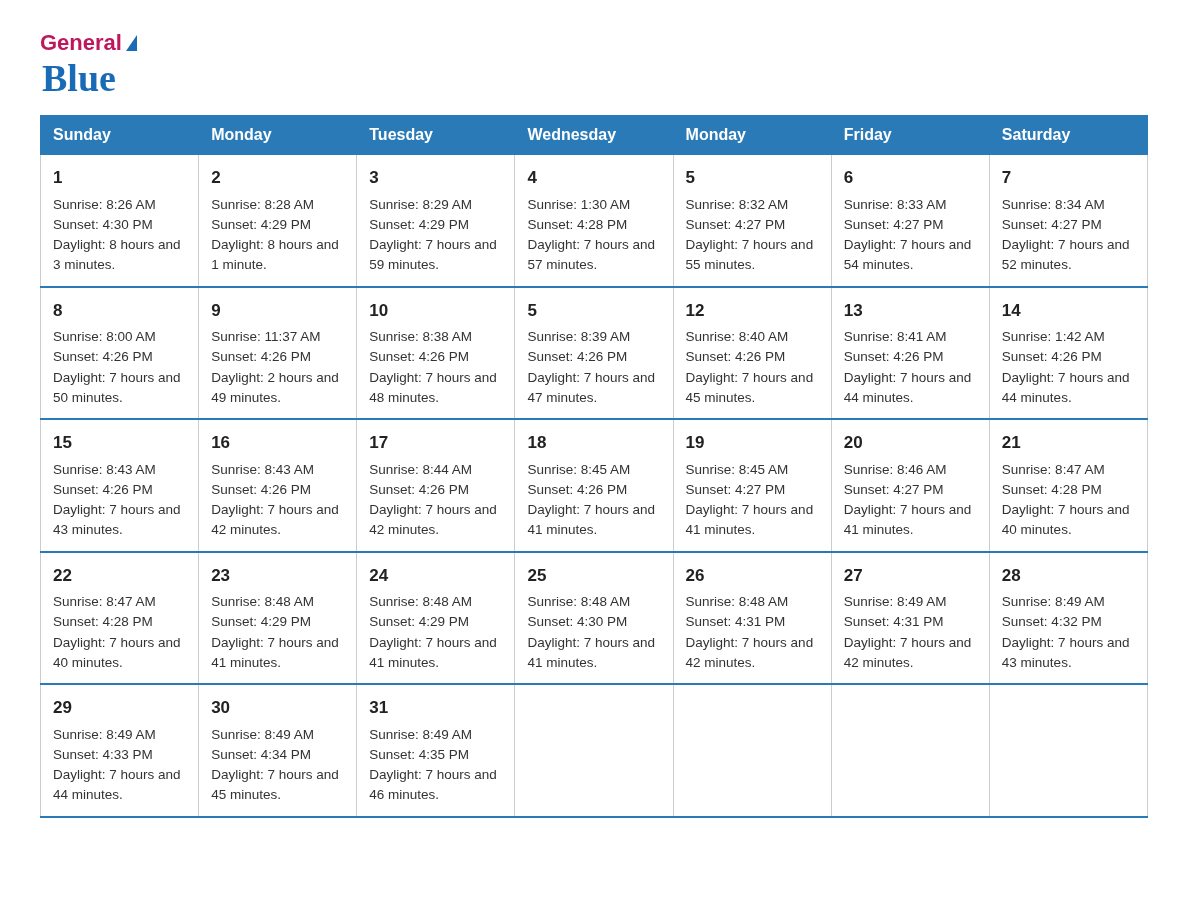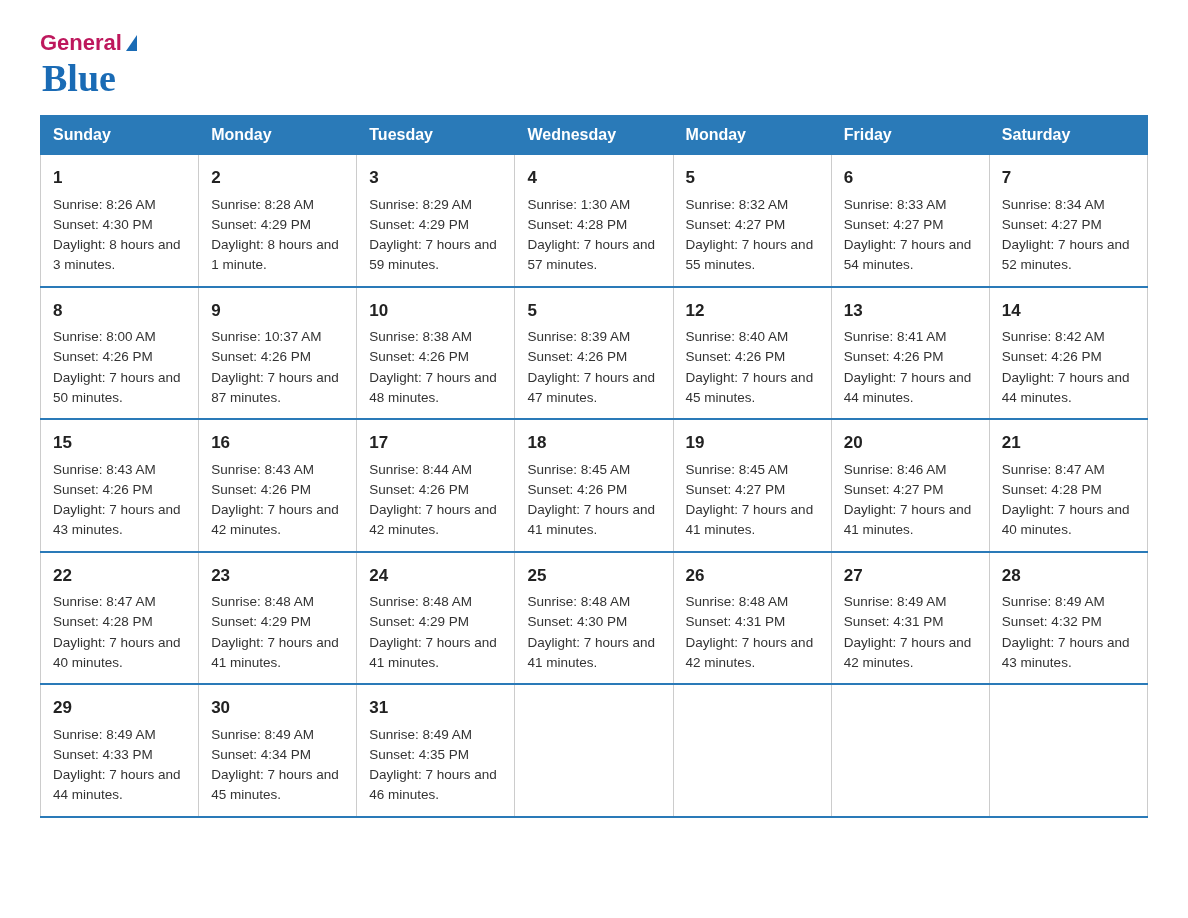--- a/index.html
+++ b/index.html
@@ -160,23 +160,23 @@
         </tr>
         <tr>
           <td>
           <span class="day-number">8</span>
           <span class="day-info">Sunrise: 8:00 AM</span><br>
           <span class="day-info">Sunset: 4:26 PM</span><br>
           <span class="day-info">Daylight: 7 hours and 50 minutes.</span>
         </td>
           <td>
           <span class="day-number">9</span>
-          <span class="day-info">Sunrise: 10:37 AM</span><br>
-          <span class="day-info">Sunset: 4:26 PM</span><br>
-          <span class="day-info">Daylight: 7 hours and 87 minutes.</span>
+          <span class="day-info">Sunrise: 11:37 AM</span><br>
+          <span class="day-info">Sunset: 4:26 PM</span><br>
+          <span class="day-info">Daylight: 2 hours and 49 minutes.</span>
         </td>
           <td>
           <span class="day-number">10</span>
           <span class="day-info">Sunrise: 8:38 AM</span><br>
           <span class="day-info">Sunset: 4:26 PM</span><br>
           <span class="day-info">Daylight: 7 hours and 48 minutes.</span>
         </td>
           <td>
           <span class="day-number">5</span>
           <span class="day-info">Sunrise: 8:39 AM</span><br>
@@ -190,21 +190,21 @@
           <span class="day-info">Daylight: 7 hours and 45 minutes.</span>
         </td>
           <td>
           <span class="day-number">13</span>
           <span class="day-info">Sunrise: 8:41 AM</span><br>
           <span class="day-info">Sunset: 4:26 PM</span><br>
           <span class="day-info">Daylight: 7 hours and 44 minutes.</span>
         </td>
           <td>
           <span class="day-number">14</span>
-          <span class="day-info">Sunrise: 8:42 AM</span><br>
+          <span class="day-info">Sunrise: 1:42 AM</span><br>
           <span class="day-info">Sunset: 4:26 PM</span><br>
           <span class="day-info">Daylight: 7 hours and 44 minutes.</span>
         </td>
         </tr>
         <tr>
           <td>
           <span class="day-number">15</span>
           <span class="day-info">Sunrise: 8:43 AM</span><br>
           <span class="day-info">Sunset: 4:26 PM</span><br>
           <span class="day-info">Daylight: 7 hours and 43 minutes.</span>

